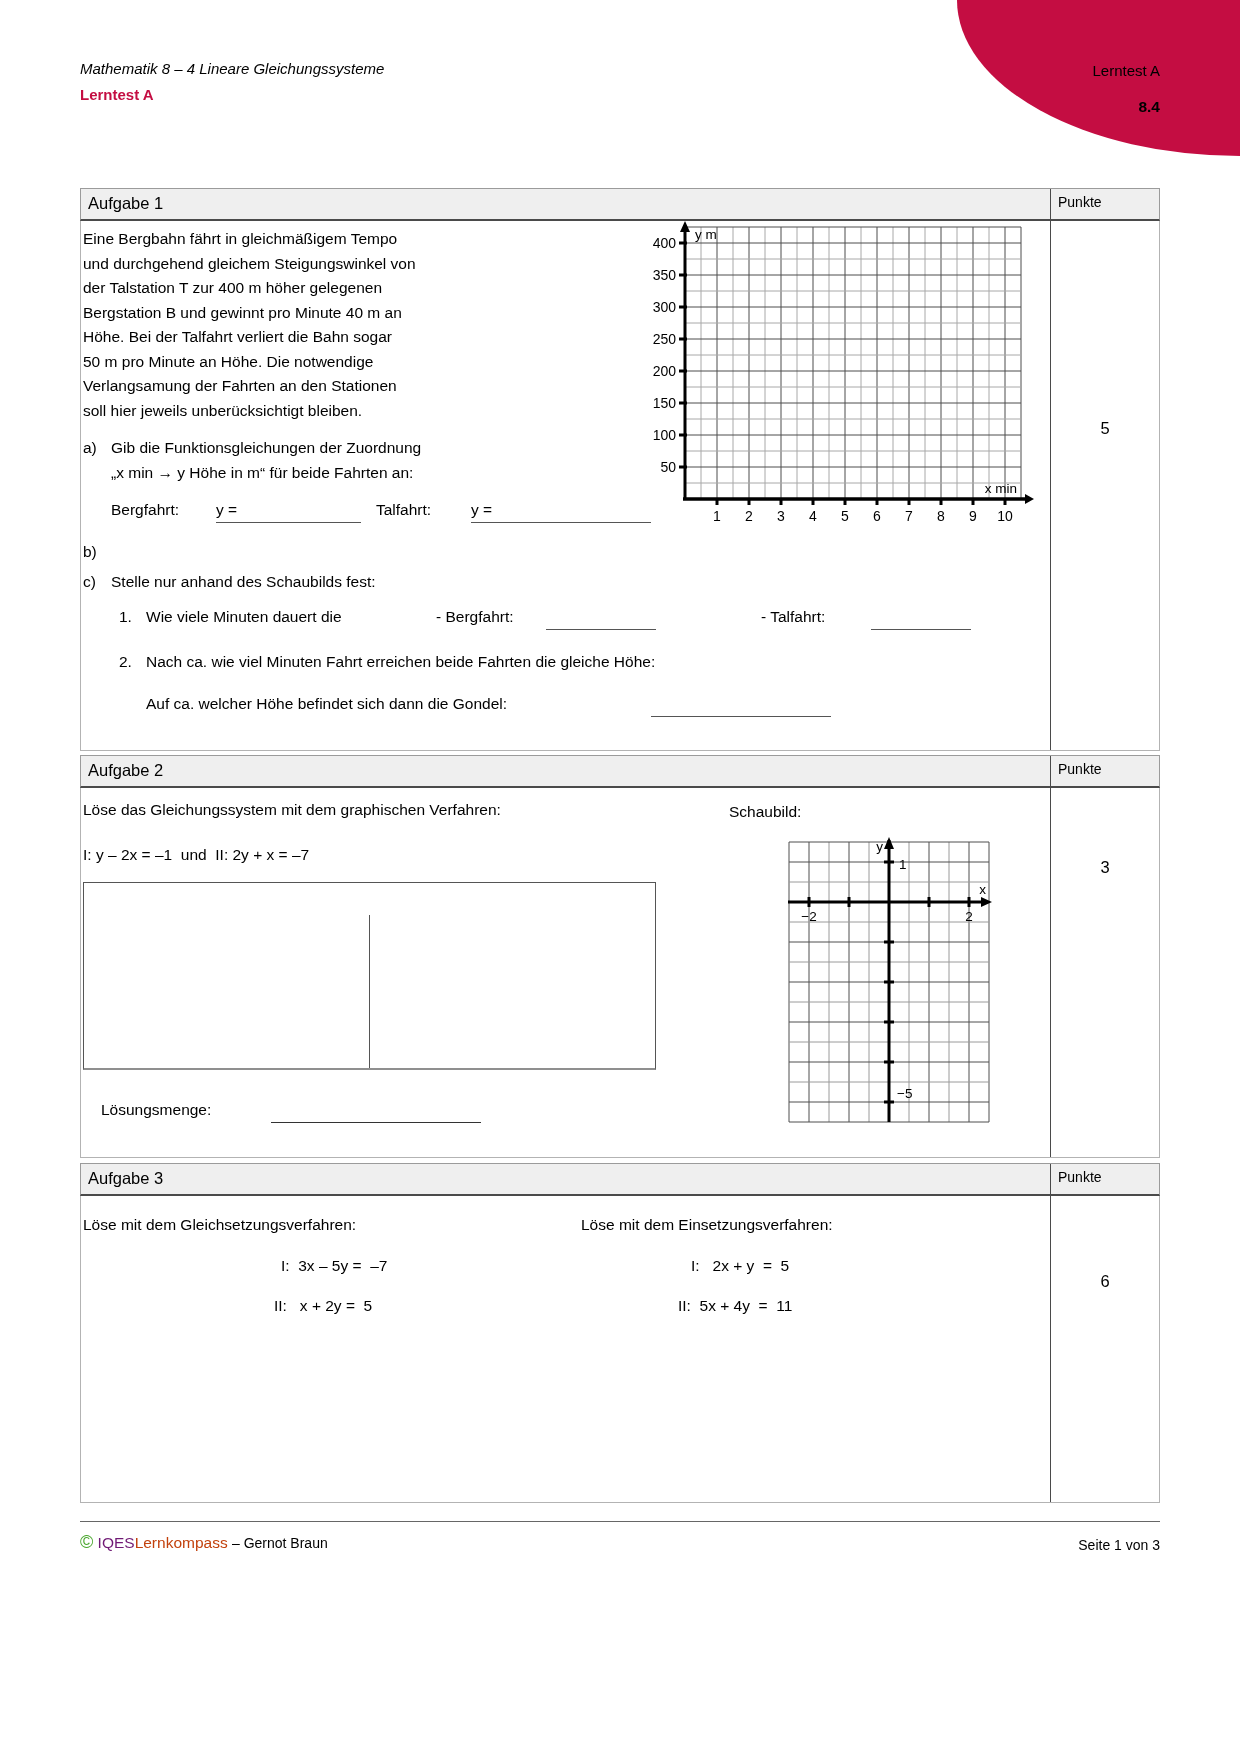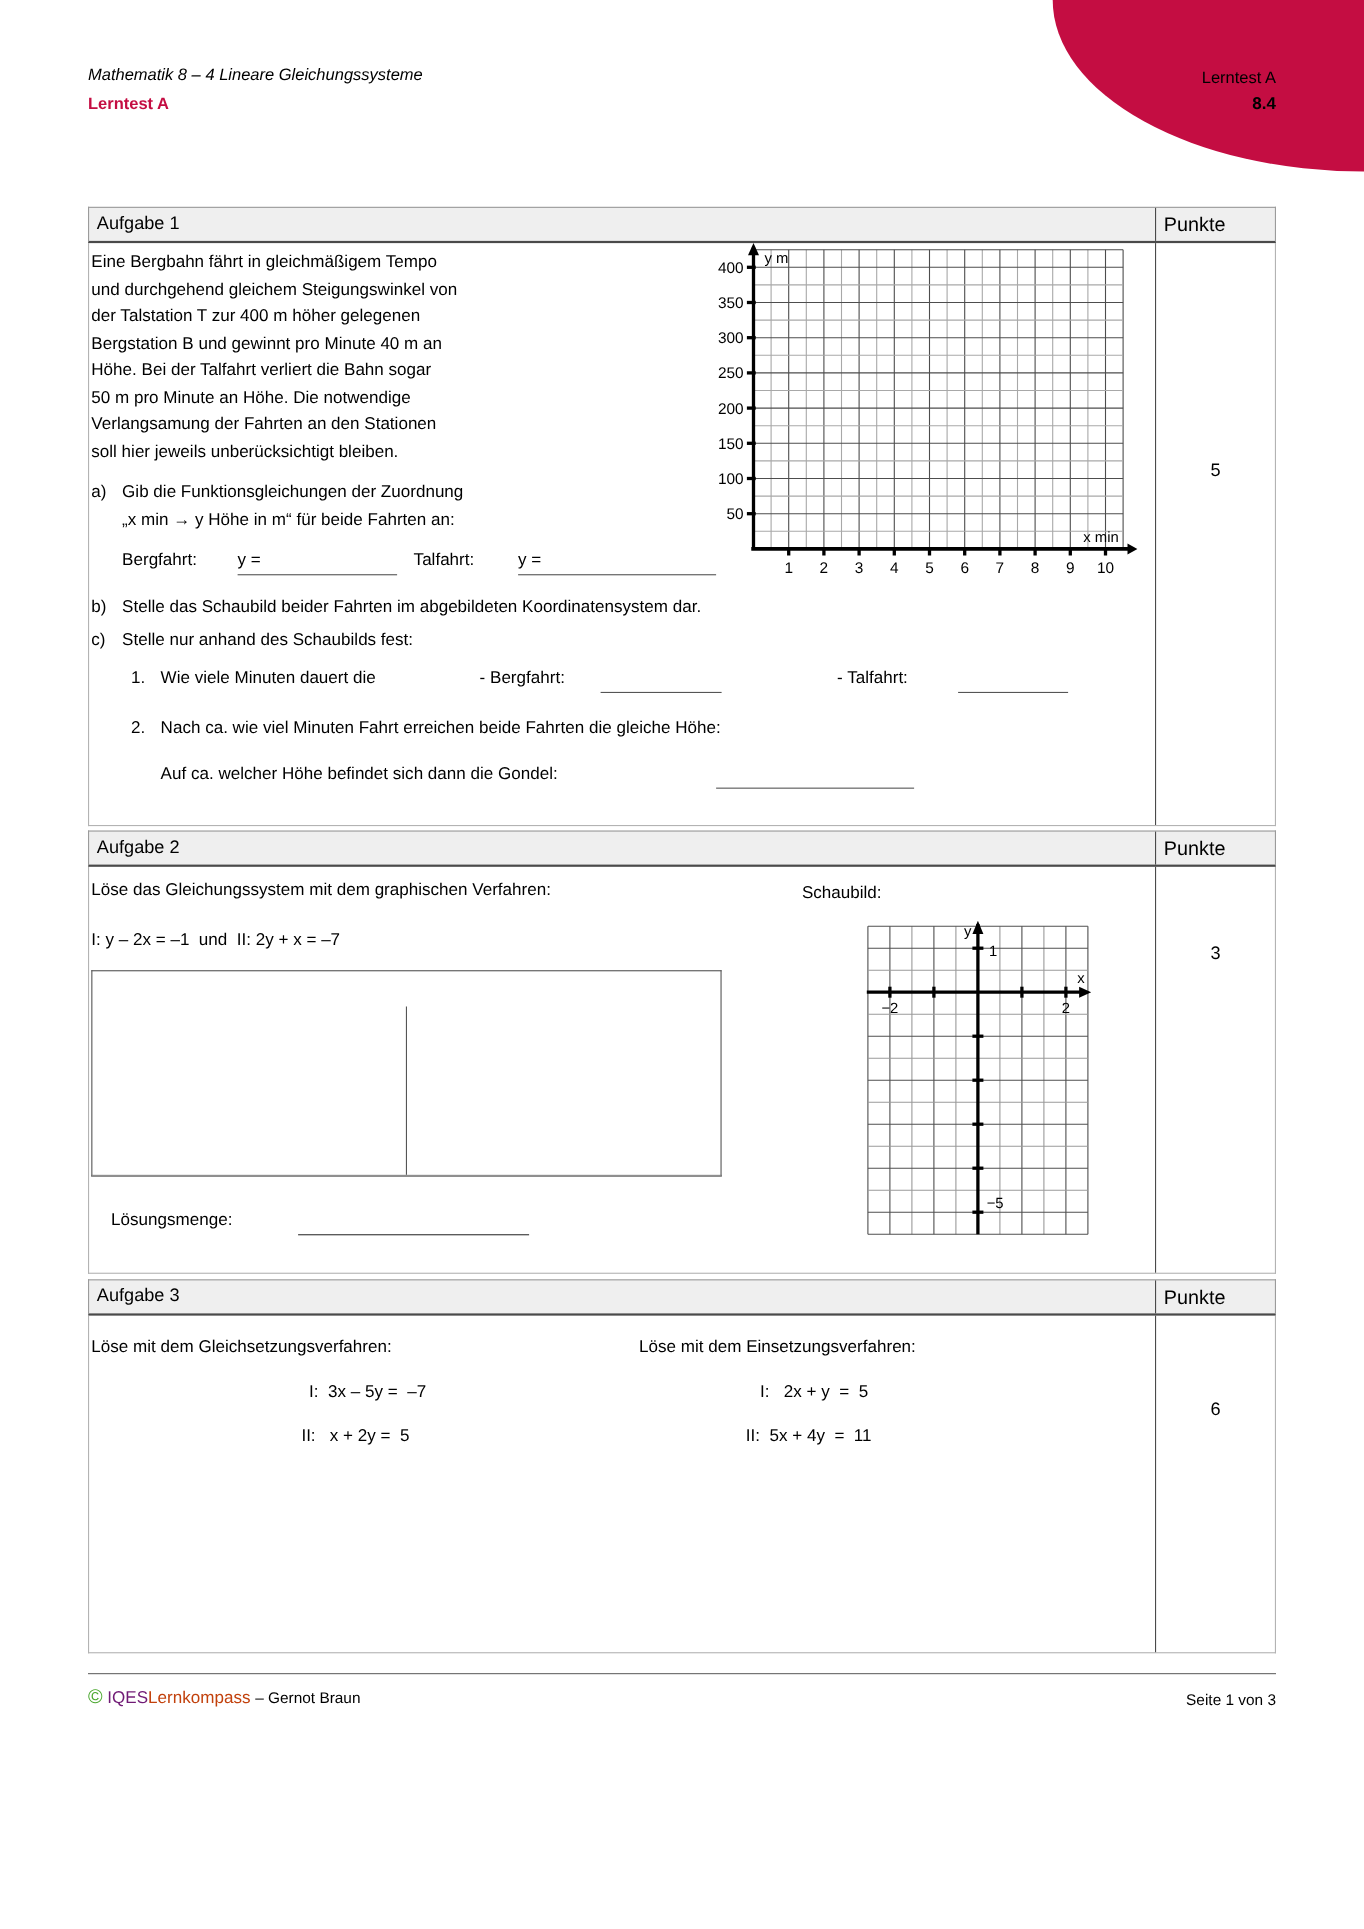--- a/index.html
+++ b/index.html
@@ -14,32 +14,32 @@
   .t { position:absolute; font-size:15.5px; white-space:pre; line-height:1.25; }
 
   
   .hl1 { left:80px; top:60px;  font-size:15px;font-style:italic; }
   .hl2 { left:80px; top:86px;  font-size:15px; font-weight:bold; color:#c40d42; }
   .blob {
     position:absolute; top:0; right:0; width:283px; height:156px;
     background:#c40d42; border-bottom-left-radius:100% 100%;
     text-align:right; padding:62px 80px 0 0; font-size:15px; color:#000;
   }
-  .blob .l2 { font-weight:bold; margin-top:7px; font-size:15.5px; }
+  .blob .l2 { font-weight:bold; margin-top:19px; font-size:15.5px; }
 
   
   .section { position:absolute; left:80px; width:1080px;padding-left:28px; }
   .sec-header {
     position:absolute; left:0; top:0; width:1080px; height:33px;
     background:#efefef; border:1px solid #9b9b9b; border-bottom:2px solid #4a4a4a;
   }
   .sec-title { position:absolute; left:7px; top:5px; font-size:16.5px; }
   .punkte-label {
     position:absolute; left:969px; top:0; height:100%; width:110px;
-    border-left:1px solid #4a4a4a; padding:5px 0 0 7px; font-size:18px;
+    border-left:1px solid #4a4a4a; padding:5px 0 0 7px; font-size:14px;
   }
   .sec-body {
     position:absolute; left:0; top:33px; width:1080px;
     border:1px solid #b3b3b3; border-top:none;
   }
   .punkte-divider { position:absolute; left:969px; top:0; height:100%; border-left:1px solid #4a4a4a; }
   .points { position:absolute; left:969px; width:110px; text-align:center; font-size:16.5px; }
 
   .blank { position:absolute; height:0; border-bottom:1px solid #555; }
   .para > div { height:24.5px; font-size:15.5px; white-space:pre; }
@@ -104,21 +104,20 @@
       <span class="t" style="left:30px;top:242px">„x min → y Höhe in m“ für beide Fahrten an:</span>
 
       <span class="t" style="left:30px;top:279px">Bergfahrt:</span>
       <span class="t" style="left:135px;top:279px">y =</span>
       <div class="blank" style="left:135px;top:301px;width:145px"></div>
       <span class="t" style="left:295px;top:279px">Talfahrt:</span>
       <span class="t" style="left:390px;top:279px">y =</span>
       <div class="blank" style="left:390px;top:301px;width:180px"></div>
 
       <span class="t" style="left:2px;top:321px">b)</span>
-      <span class="t" style="left:30px;top:321px">Stelle das Schaubild beider Fahrten im abgebildeten Koordinatensystem dar.</span>
 
       <span class="t" style="left:2px;top:351px">c)</span>
       <span class="t" style="left:30px;top:351px">Stelle nur anhand des Schaubilds fest:</span>
 
       <span class="t" style="left:38px;top:386px">1.</span>
       <span class="t" style="left:65px;top:386px">Wie viele Minuten dauert die</span>
       <span class="t" style="left:355px;top:386px">- Bergfahrt:</span>
       <div class="blank" style="left:465px;top:408px;width:110px"></div>
       <span class="t" style="left:680px;top:386px">- Talfahrt:</span>
       <div class="blank" style="left:790px;top:408px;width:100px"></div>

